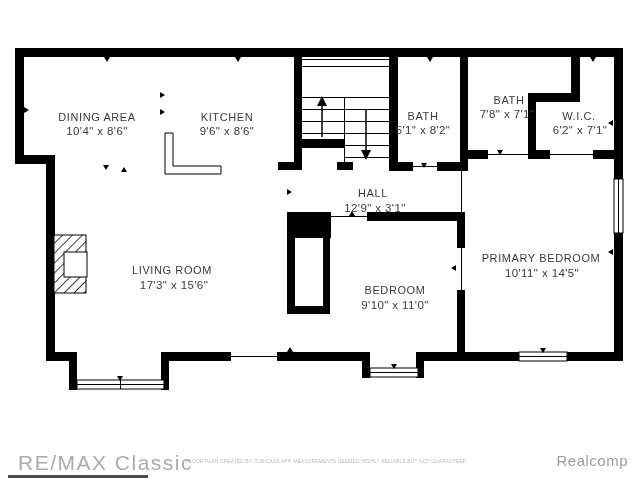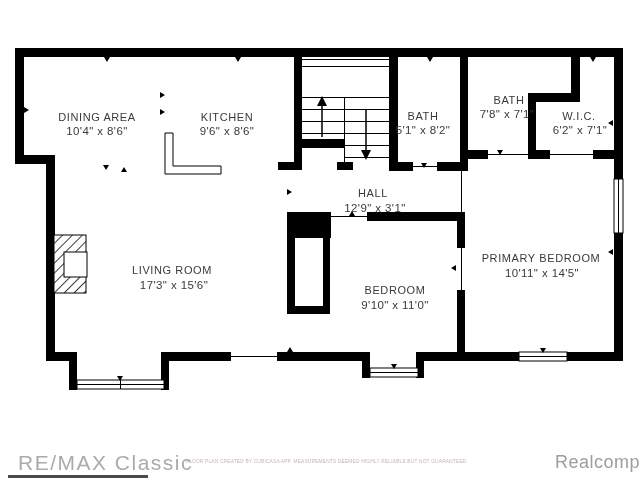--- a/index.html
+++ b/index.html
@@ -18,22 +18,22 @@
   }
   .footer-brand{
     position:absolute;left:18px;top:451px;
     font-size:21px;color:#ababab;letter-spacing:1.5px;white-space:nowrap;
   }
   .footer-disclaimer{
     position:absolute;left:186px;top:459px;
     font-size:4.8px;color:#c2b3b3;letter-spacing:.2px;white-space:nowrap;
   }
   .footer-attribution{
-    position:absolute;right:0;top:452px;
-    font-size:18px;color:#9d9d9d;letter-spacing:.5px;white-space:nowrap;
+    position:absolute;right:12px;top:452px;
+    font-size:15px;color:#9d9d9d;letter-spacing:.5px;white-space:nowrap;
   }
   .page-edge{
     position:absolute;left:8px;top:475px;width:140px;height:3px;background:#4b4b4b;
   }
 </style>
 </head>
 <body>
 
 <svg id="plan-svg" width="640" height="480" viewBox="0 0 640 480">
   <defs>

